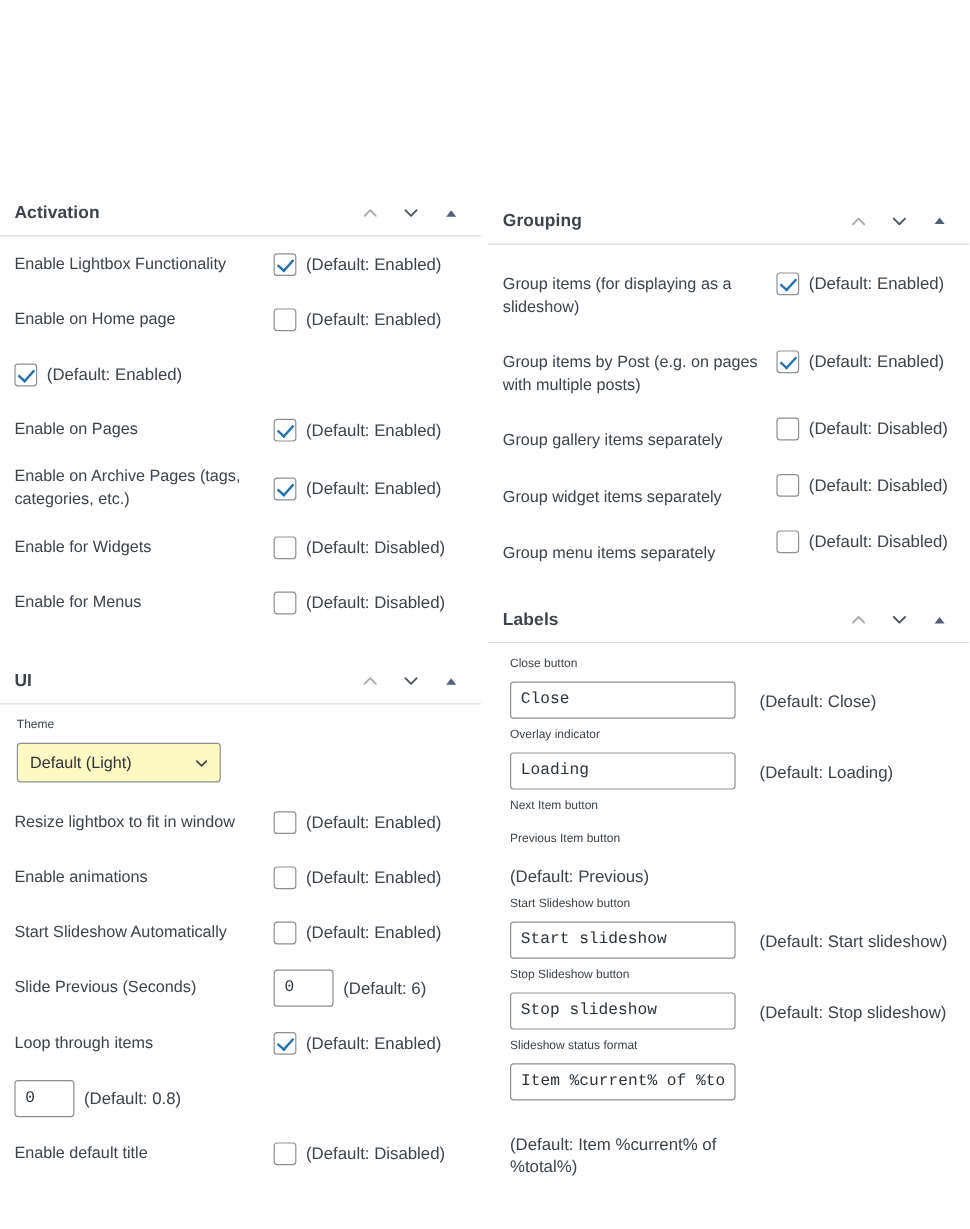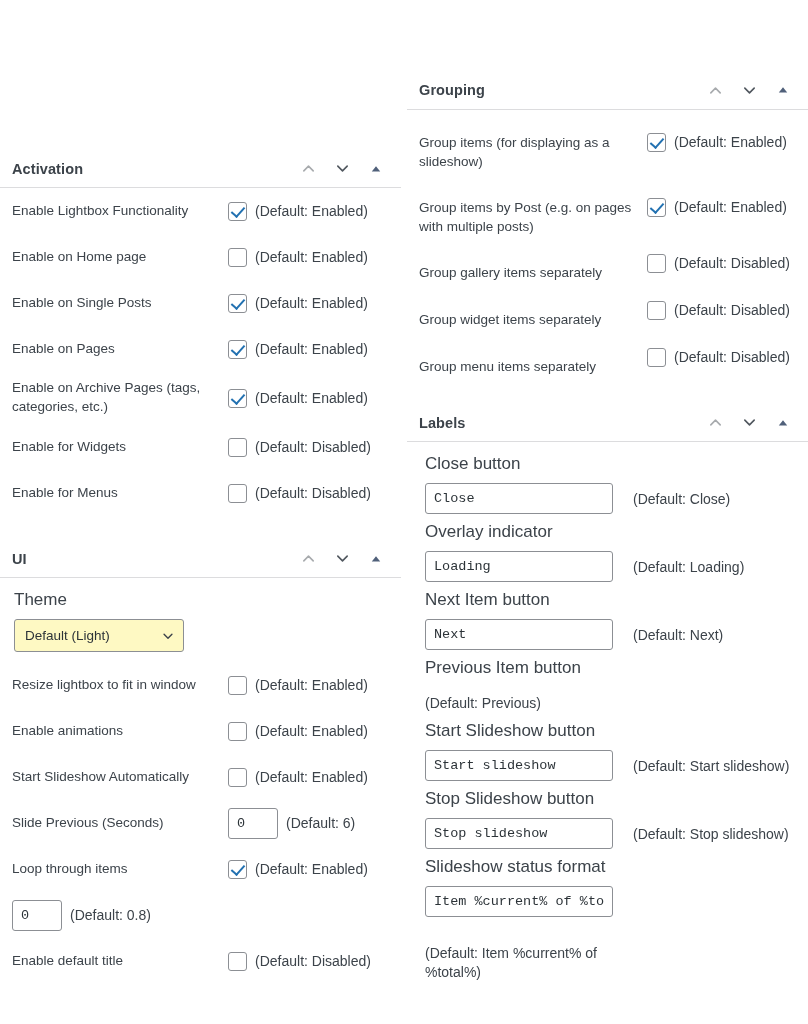--- a/index.html
+++ b/index.html
@@ -159,21 +159,21 @@
     height: 31px;
     padding: 0 8px;
     outline: none;
   }
   .num-input { width: 50px; }
   .label-input { width: 188px; }
 
   
   .label-block { padding: 6px 0 2px 6px; }
   .label-block .blk-title {
-    font-size: 17px;
+    font-size: 10px;
     color: #3c434a;
     margin-bottom: 9px;
   }
   .blk-input-row {
     display: flex;
     align-items: flex-start;
     gap: 20px;
     flex-wrap: wrap;
   }
   .blk-input-row .default-note { padding-top: 7px; }
@@ -221,21 +221,20 @@
 
         <div class="field-row">
           <div class="field-label">Enable on Home page</div>
           <div class="field-control">
             <span class="cb"></span>
             <span class="default-note">(Default: Enabled)</span>
           </div>
         </div>
 
         <div class="field-row">
-          <div class="field-label">Enable on Single Posts</div>
           <div class="field-control">
             <span class="cb checked"></span>
             <span class="default-note">(Default: Enabled)</span>
           </div>
         </div>
 
         <div class="field-row">
           <div class="field-label">Enable on Pages</div>
           <div class="field-control">
             <span class="cb checked"></span>
@@ -472,24 +471,20 @@
         <div class="label-block">
           <div class="blk-title">Overlay indicator</div>
           <div class="blk-input-row">
             <input class="txt-input label-input" type="text" value="Loading" style="">
             <span class="default-note wrap">(Default: Loading)</span>
           </div>
         </div>
 
         <div class="label-block">
           <div class="blk-title">Next Item button</div>
-          <div class="blk-input-row">
-            <input class="txt-input label-input" type="text" value="Next" style="">
-            <span class="default-note wrap">(Default: Next)</span>
-          </div>
         </div>
 
         <div class="label-block">
           <div class="blk-title">Previous Item button</div>
           <div class="blk-input-row">
             <span class="default-note wrap">(Default: Previous)</span>
           </div>
         </div>
 
         <div class="label-block">

